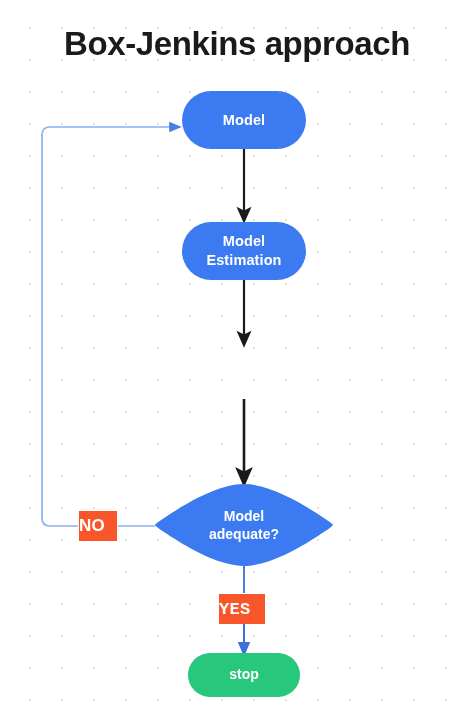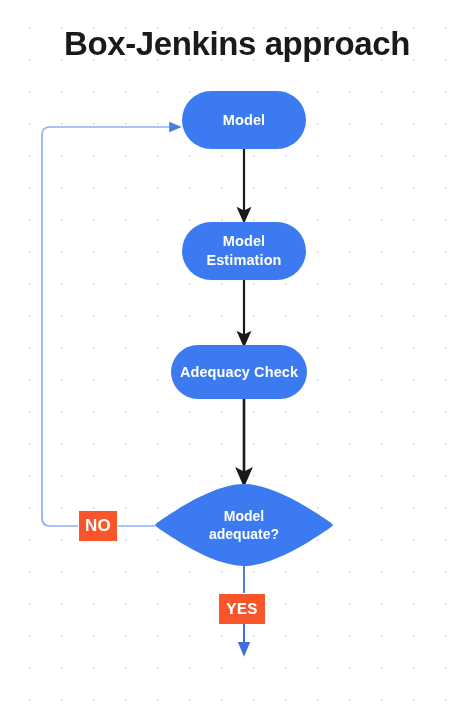--- a/index.html
+++ b/index.html
@@ -136,21 +136,20 @@
     line-height: 1.3;
     text-align: center;
   }
 
   
   .edge-label {
     position: absolute;
     box-sizing: border-box;
     display: flex;
     align-items: center;
-    justify-content: center;
     background: #f9552a;
     color: #ffffff;
     font-weight: 700;
     font-size: 17px;
     letter-spacing: 0.3px;
   }
 
   #label-no {
     left: 79px;
     top: 511px;
@@ -202,41 +201,41 @@
   </svg>
 
   <div class="node node-proc" id="node-identification">
     <span><span>Model</span><br></span>
   </div>
 
   <div class="node node-proc" id="node-estimation">
     <span><span>Model</span><br><span>Estimation</span></span>
   </div>
 
-  <div class="node node-proc" id="node-adequacy">
-    <span>Adequacy Check</span>
-  </div>
 
   <div id="node-decision">
     <svg viewBox="0 0 182 86" xmlns="http://www.w3.org/2000/svg">
       <path d="M91,2
                C112,2 140,16 160,29
                C173,37 180,42 180,43
                C180,44 173,49 160,57
                C140,70 112,84 91,84
                C70,84 42,70 22,57
                C9,49 2,44 2,43
                C2,42 9,37 22,29
                C42,16 70,2 91,2 Z" fill="#3b7af0"></path>
     </svg>
     <div id="decision-label">
       <span><span>Model</span><br><span>adequate?</span></span>
     </div>
   </div>
 
+  <div class="node" id="node-stop">
+    <span>stop</span>
+  </div>
 
   <div class="edge-label" id="label-no">
     <span>NO</span>
   </div>
 
   <div class="edge-label" id="label-yes">
     <span>YES</span>
   </div>
 
 </div>

